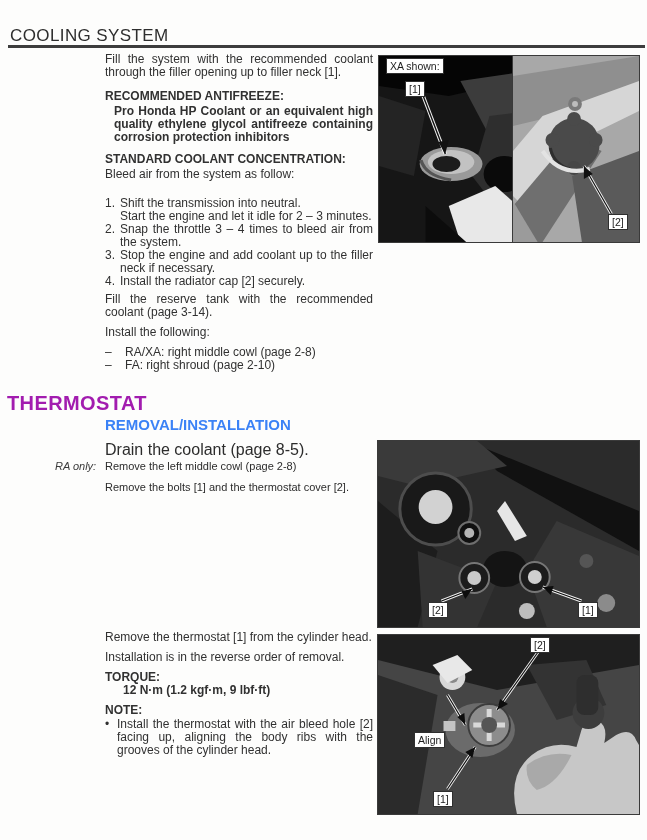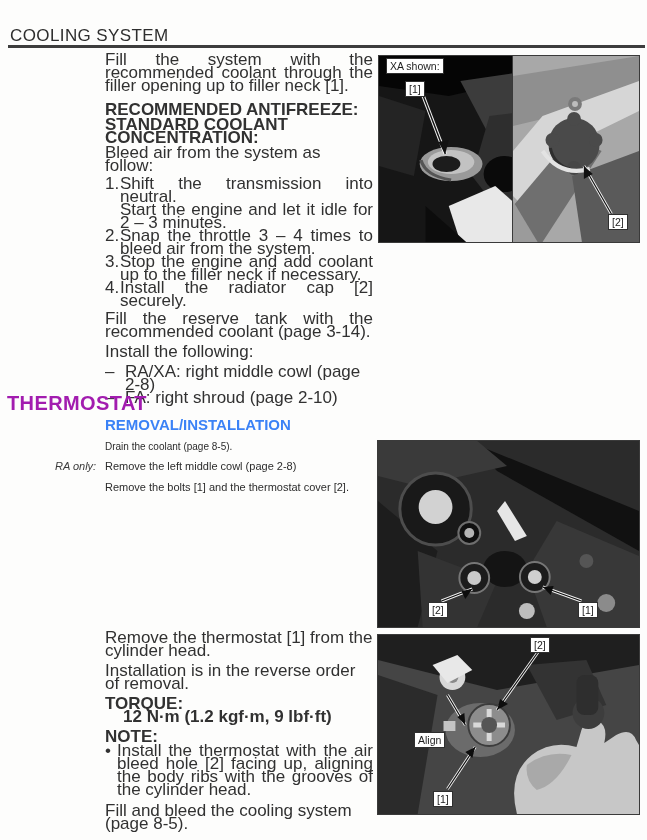--- a/index.html
+++ b/index.html
@@ -19,49 +19,49 @@
     font-size:17px; font-weight:normal; letter-spacing:.4px; color:#2e2e2e;
   }
   .header-rule {
     position:absolute; left:8px; top:45px; width:637px; height:3px;
     background:#3d3d3d;
   }
 
   
   .textcol {
     position:absolute; left:105px; width:268px;
-    font-size:17px; line-height:13px; color:#313131;
+    font-size:12px; line-height:13px; color:#313131;
   }
   .t-top { top:53px; }
   .t-bottom { top:631px; }
   p.j { text-align:justify; }
   .b { font-weight:bold; }
   .mb11{margin-bottom:11px}.mb9{margin-bottom:9px}.mb8{margin-bottom:8px}
-  .mb7{margin-bottom:7px}.mb5{margin-bottom:5px}.mb2{margin-bottom:2px}
+  .mb7{margin-bottom:7px}.mb5{margin-bottom:16px}.mb2{margin-bottom:2px}
   .mb1{margin-bottom:1px}
   .ind1{padding-left:9px}.ind2{padding-left:18px}
   .steps { list-style:none; margin-bottom:5px; }
   .steps li { display:grid; grid-template-columns:15px 1fr; }
   .steps .stxt { text-align:justify; white-space:pre-line; }
   .dashlist { list-style:none; }
   .dashlist li { display:grid; grid-template-columns:20px 1fr; }
   .notelist { list-style:none; margin-bottom:8px; }
   .notelist li { display:grid; grid-template-columns:12px 1fr; }
   .notelist .ntxt { text-align:justify; }
 
   
   .thermo-title {
     position:absolute; left:7px; top:392px;
     font-size:20px; font-weight:bold; letter-spacing:.4px; color:#a21caf;
   }
   .removal-subtitle {
     position:absolute; left:105px; top:416px;
     font-size:15px; font-weight:bold; color:#3b82f6;
   }
-  .drain-line { position:absolute; left:105px; top:441px; font-size:10px; }
+  .drain-line { position:absolute; left:105px; top:441px; font-size:16px; }
   .ra-only {
     position:absolute; left:55px; top:460px;
     font-size:11px; font-style:italic; color:#3a3a3a;
   }
   .remove-cowl { position:absolute; left:105px; top:460px; font-size:11px; }
   .remove-bolts { position:absolute; left:105px; top:481px; font-size:11px; }
 
   
   .photo {
     position:absolute; background:#777; border:1px solid #3a3a3a; overflow:hidden;
@@ -83,20 +83,21 @@
 
 <div class="page">
 
   <div class="section-title">COOLING SYSTEM</div>
   <div class="header-rule"></div>
 
   <div class="textcol t-top">
     <p class="j mb11">Fill the system with the recommended coolant through the filler opening up to filler neck [1].</p>
 
     <div class="b mb2">RECOMMENDED ANTIFREEZE:</div>
+    <p class="j b ind1 mb9">Pro Honda HP Coolant or an equivalent high quality ethylene glycol antifreeze containing corrosion protection inhibitors</p>
 
     <div class="b mb2">STANDARD COOLANT CONCENTRATION:</div>
 
     <div class="mb5">Bleed air from the system as follow:</div>
 
     <ol class="steps">
       <li>
         <span>1.</span>
         <span class="stxt">Shift the transmission into neutral.
 Start the engine and let it idle for 2 – 3 minutes.</span>
@@ -146,21 +147,20 @@
     <div class="b ind2 mb7">12 N·m (1.2 kgf·m, 9 lbf·ft)</div>
 
     <div class="b mb1">NOTE:</div>
     <ul class="notelist">
       <li>
         <span>•</span>
         <span class="ntxt">Install the thermostat with the air bleed hole [2] facing up, aligning the body ribs with the grooves of the cylinder head.</span>
       </li>
     </ul>
 
-    <div>Fill and bleed the cooling system (page 8-5).</div>
   </div>
 
   <div class="photo ph-pair-left">
     <svg viewBox="0 0 129 186" preserveAspectRatio="none">
       <rect width="129" height="186" fill="#161616"></rect>
       <polygon points="0,0 129,0 129,22 60,40 0,30" fill="#050505"></polygon>
       <polygon points="70,25 129,15 129,70 95,80" fill="#3c3c3c"></polygon>
       <polygon points="0,40 40,55 30,120 0,110" fill="#242424"></polygon>
       <polygon points="95,60 129,55 129,140 100,150 80,120" fill="#2e2e2e"></polygon>
       <circle cx="108" cy="118" r="18" fill="#0a0a0a"></circle>

